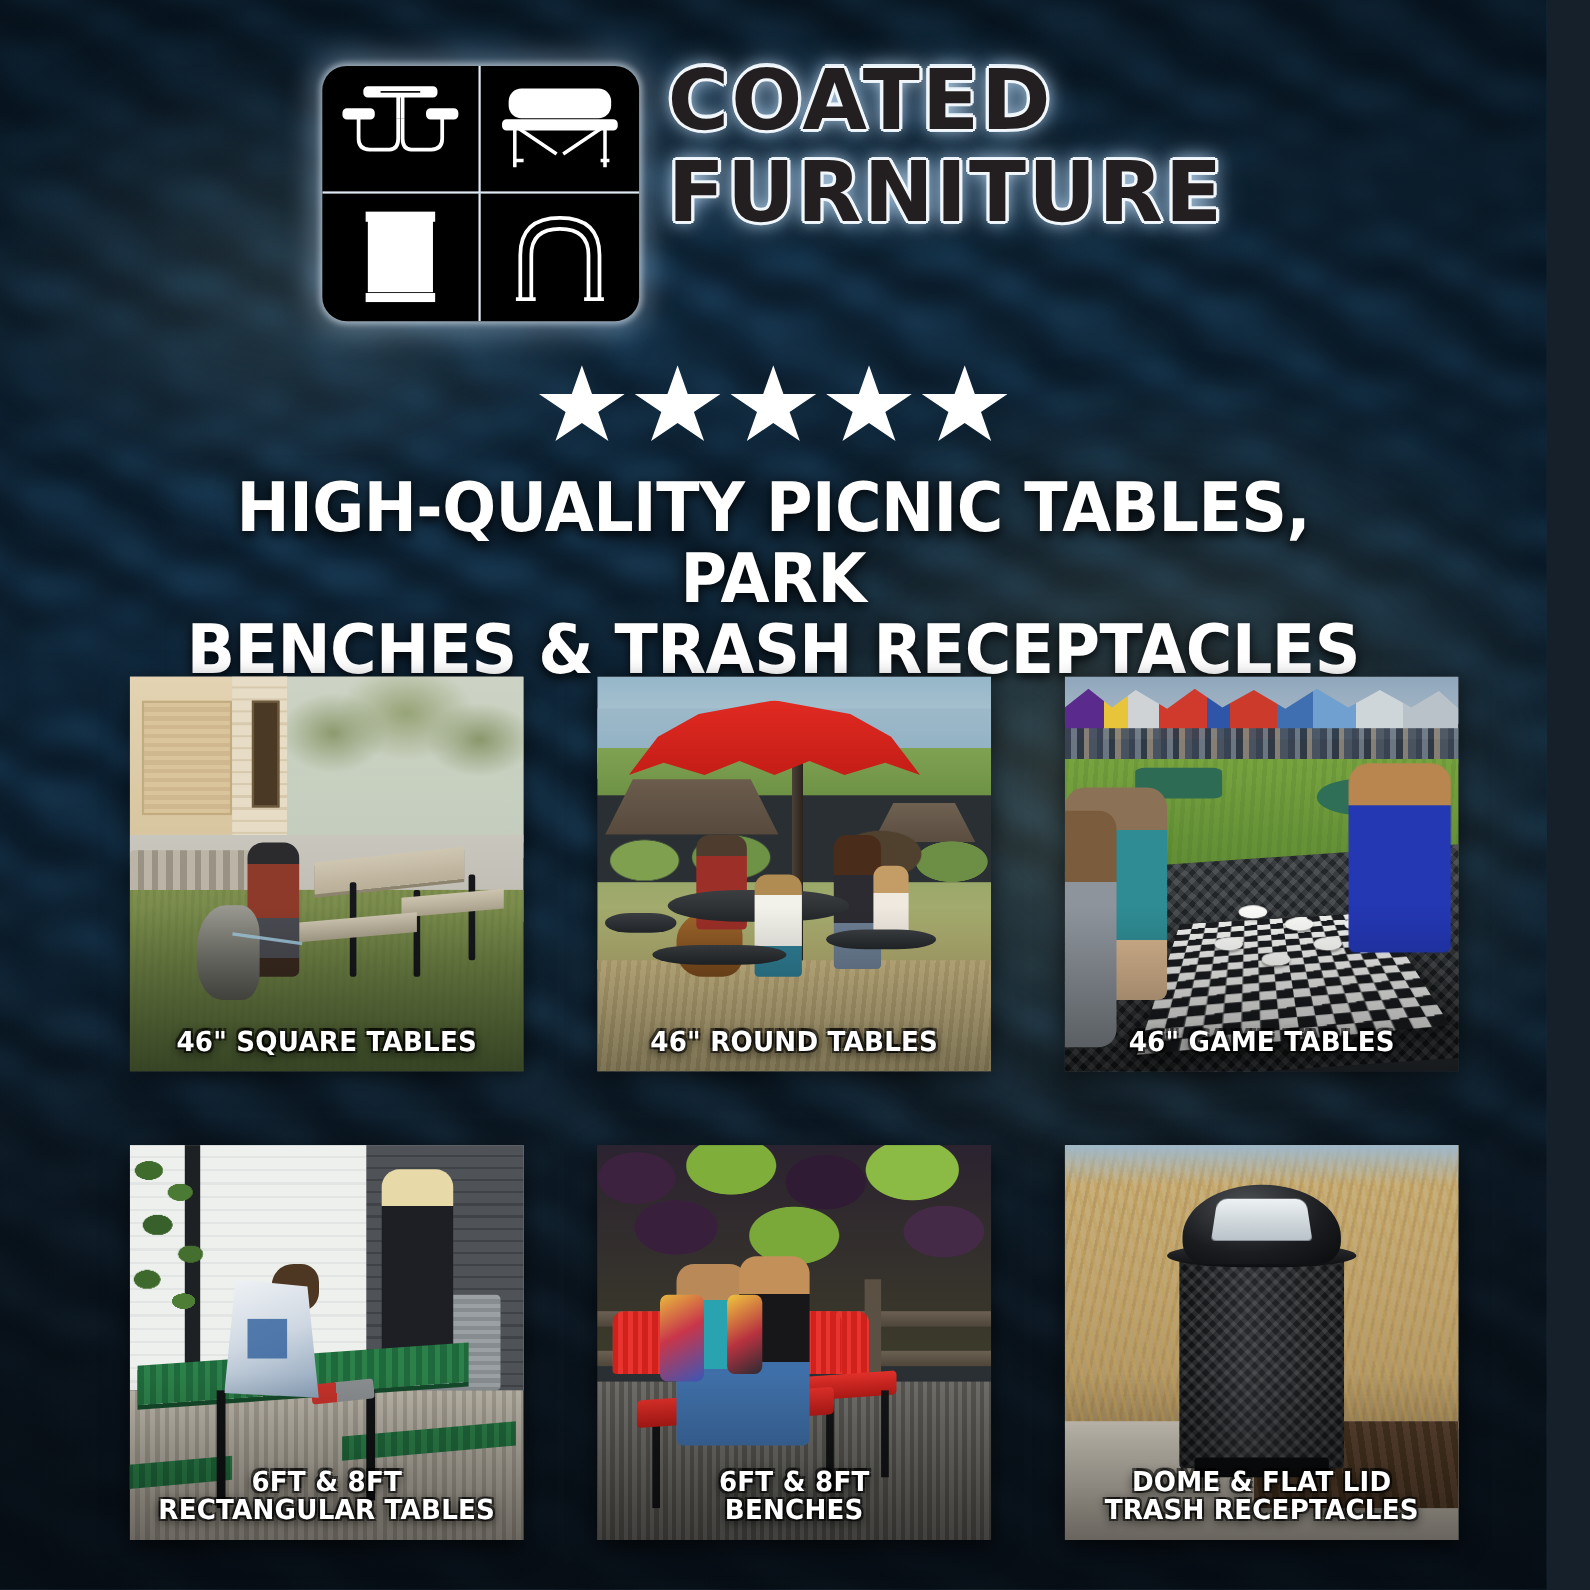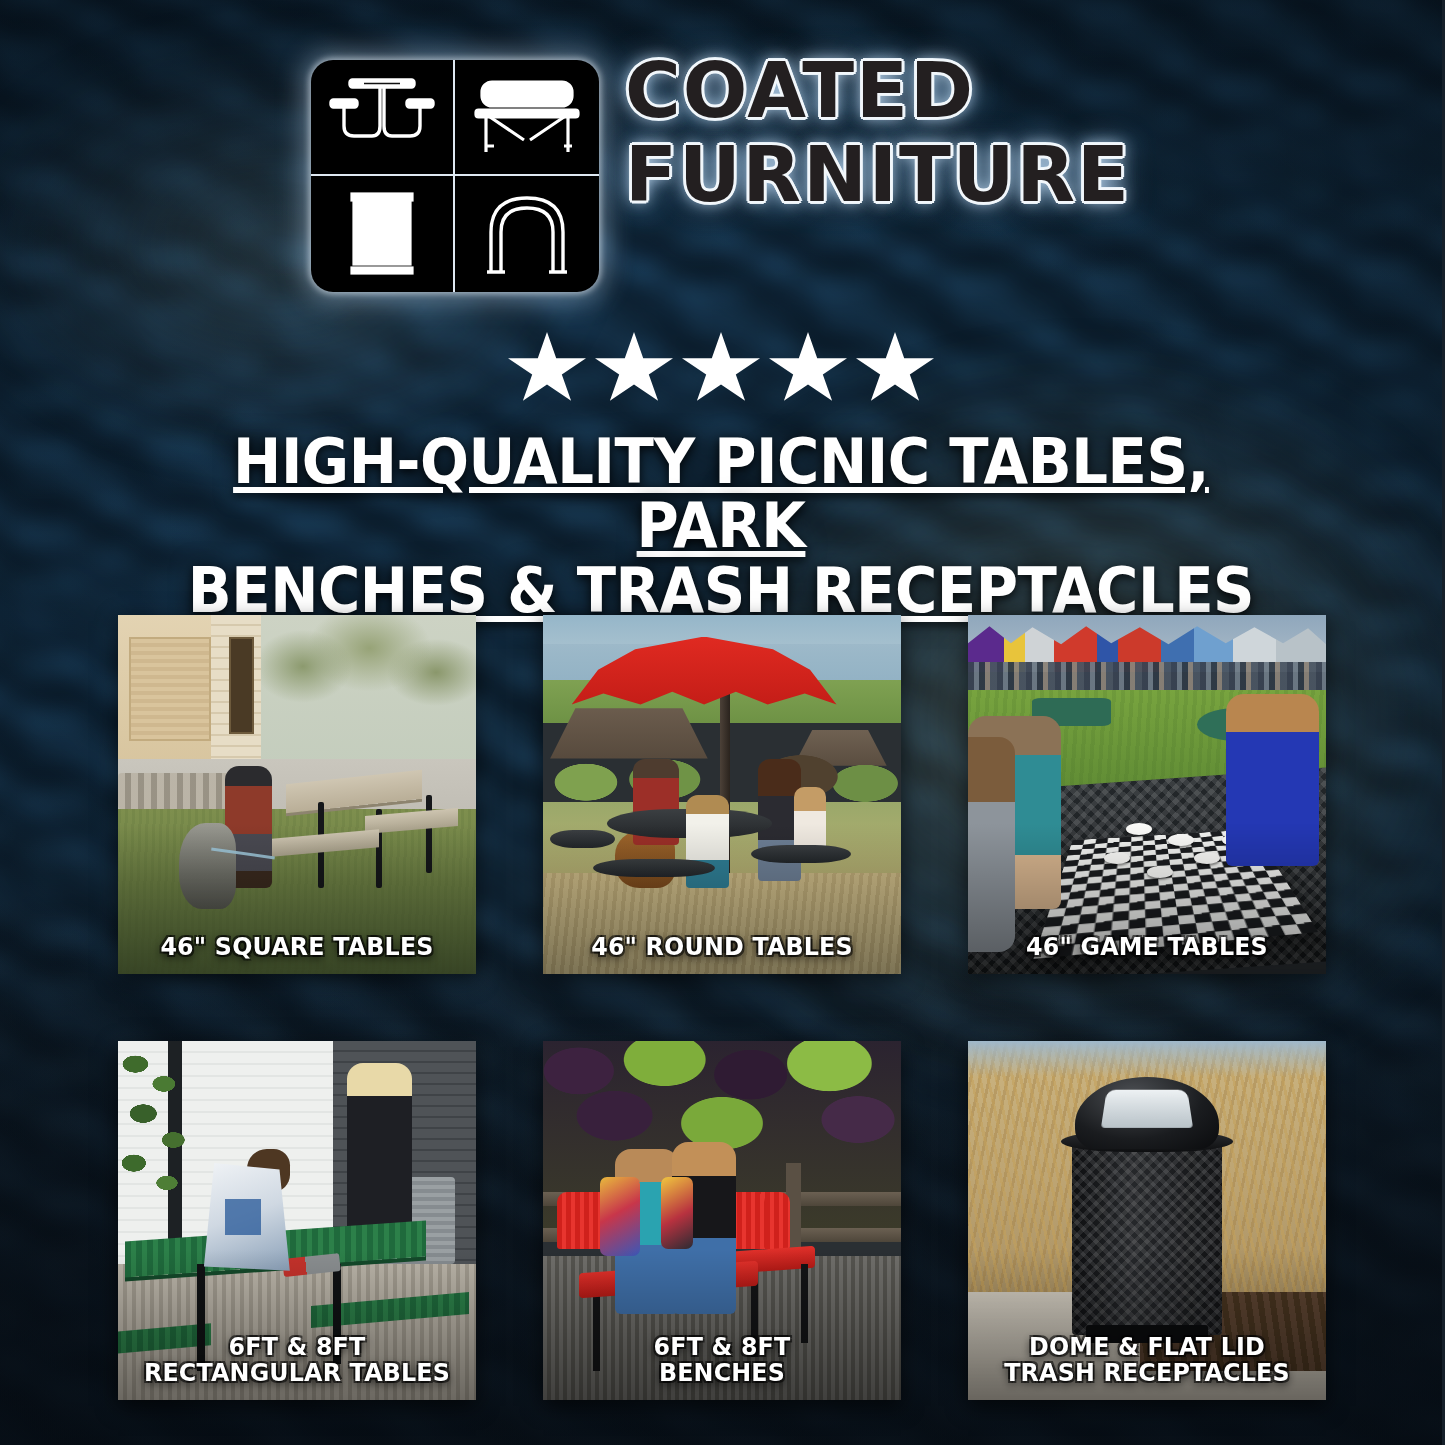--- a/index.html
+++ b/index.html
@@ -1,21 +1,21 @@
 <!DOCTYPE html>
 <html><head>
 <meta charset="utf-8">
 <style>
   html,body{margin:0;padding:0;}
   body{
     width:1445px;height:1445px;overflow:hidden;
     font-family:"Liberation Sans", sans-serif;
     background:#16202a;
   }
-  .stage{position:relative;width:1406px;height:1445px;overflow:hidden;padding-left:36px;}
+  .stage{position:relative;width:1406px;height:1445px;overflow:hidden;}
 
   
   .bg-base{
     position:absolute;inset:0;
     background:
       radial-gradient(ellipse 900px 520px at 30% 18%, #1d4f79 0%, rgba(29,79,121,0) 62%),
       radial-gradient(ellipse 780px 460px at 78% 10%, #16405f 0%, rgba(22,64,95,0) 60%),
       radial-gradient(ellipse 950px 600px at 12% 48%, #17456a 0%, rgba(23,69,106,0) 60%),
       radial-gradient(ellipse 900px 520px at 88% 52%, #123a57 0%, rgba(18,58,87,0) 62%),
       linear-gradient(180deg,#123650 0%, #11324a 26%, #15354b 45%, #182b38 70%, #1a242e 88%, #1a232d 100%);
@@ -90,21 +90,20 @@
     filter:drop-shadow(0 2px 5px rgba(0,0,0,.55));
   }
 
   
   .headline{
     position:absolute;left:50%;transform:translateX(-50%);top:430px;width:1250px;
     text-align:center;color:#fff;
     font-family:"DejaVu Sans", sans-serif;
     font-weight:700;font-size:62px;line-height:1.04;letter-spacing:-0.5px;
     text-shadow:0 3px 9px rgba(0,0,0,.75), 0 0 22px rgba(0,0,0,.55);
-    text-decoration:underline;
   }
   .headline div{transform:scaleX(.93);}
 
   
   .grid{position:absolute;left:118px;top:615px;width:1208px;
         display:grid;grid-template-columns:358px 358px 358px;gap:67px 67px;}
   .tile{position:relative;width:358px;height:359px;overflow:hidden;background:#2a2f33;
         box-shadow:0 6px 20px rgba(0,0,0,.6);}
   .tile .photo{position:absolute;inset:0;overflow:hidden;}
   .tile .caption{

